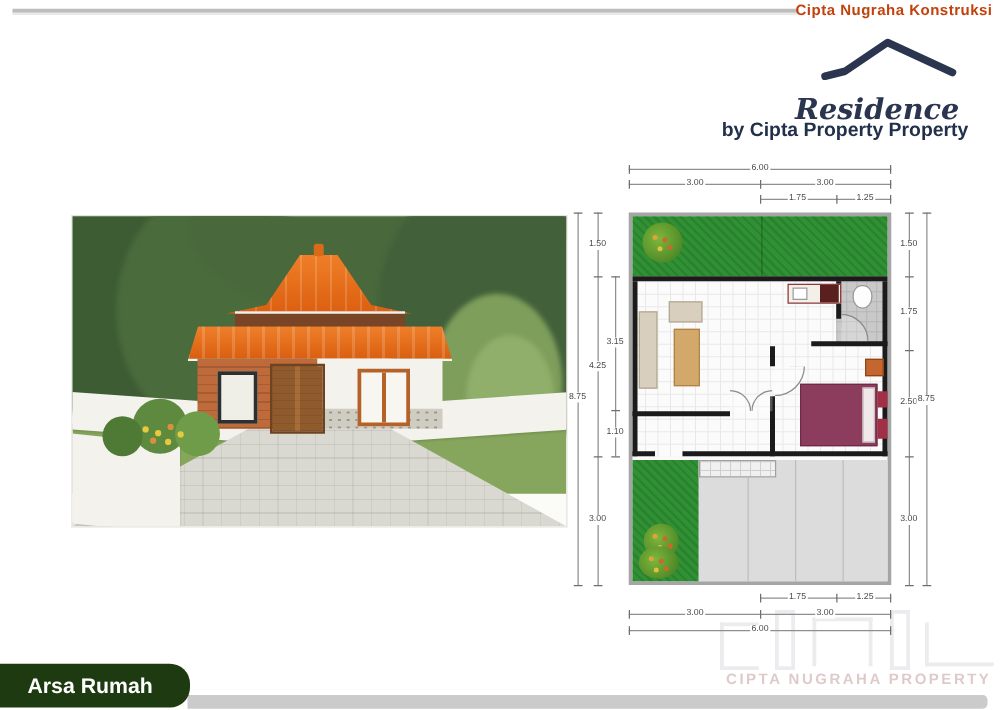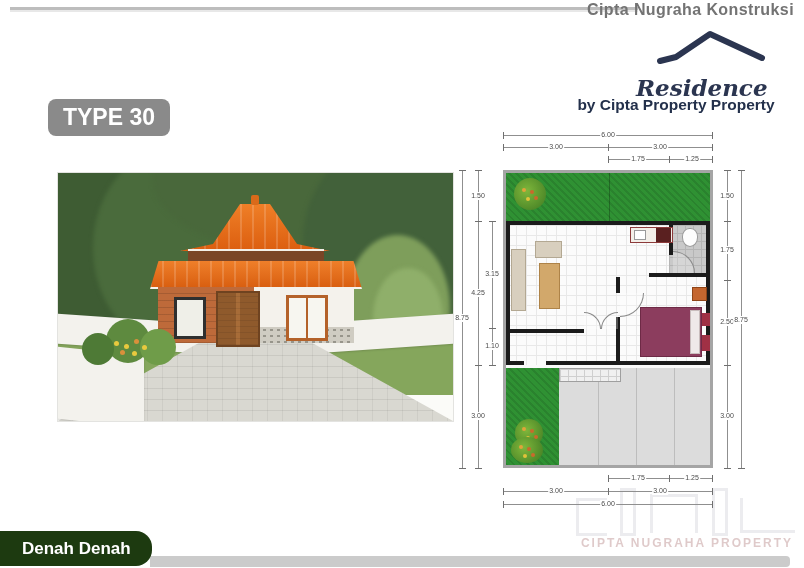--- a/index.html
+++ b/index.html
@@ -2,21 +2,21 @@
 <html><head>
 <meta charset="utf-8">
 <style>
   html,body{margin:0;padding:0;background:#ffffff;}
   #stage{position:relative;width:804px;height:568px;background:#ffffff;overflow:hidden;
          font-family:"Liberation Sans", sans-serif;}
   .abs{position:absolute;}
 
   
   .top-rule{left:10px;top:7px;width:628px;height:3px;background:#BDBDBD;box-shadow:0 2px 0 #E8E8E8;}
-  .company-top{right:10px;top:1px;font-size:16px;font-weight:700;letter-spacing:.4px;color:#737373;}
+  .company-top{right:10px;top:1px;font-size:12px;font-weight:700;letter-spacing:.4px;color:#c2410c;}
   .badge-konsep{left:38px;top:52px;width:247px;height:41px;background:#E56E28;border-radius:22px;
     display:flex;align-items:center;justify-content:center;color:#fff;font-weight:800;font-size:24px;letter-spacing:.5px;}
   .badge-type{left:48px;top:99px;width:122px;height:37px;background:#8A8A8A;border-radius:8px;
     display:flex;align-items:center;justify-content:center;color:#fff;font-weight:800;font-size:23px;}
 
   
   .logo{left:558px;top:28px;width:238px;height:90px;}
   .logo .roof{position:absolute;left:98px;top:0px;}
   .logo .l1{position:absolute;left:26px;top:12px;font-family:"DejaVu Serif",serif;font-style:italic;
     font-weight:700;font-size:36px;color:#2B3550;}
@@ -104,21 +104,20 @@
   .footer-banner{left:0;top:531px;width:152px;height:35px;background:#1D3A10;border-radius:0 16px 16px 0;
     display:flex;align-items:center;color:#fff;font-weight:800;font-size:17px;padding-left:22px;box-sizing:border-box;z-index:5;}
 </style>
 </head>
 <body>
 
 <div id="stage">
 
   <div class="abs top-rule"></div>
   <div class="abs company-top">Cipta Nugraha Konstruksi</div>
-  <div class="abs badge-type">TYPE 30</div>
 
   <div class="abs logo">
     <svg class="roof" width="112" height="40" viewBox="0 0 112 40">
       <path d="M4 33 L20 29 L54 6 L106 30" fill="none" stroke="#2B3550" stroke-width="6" stroke-linecap="round" stroke-linejoin="round"></path>
     </svg>
     <div class="l2">Residence</div>
   </div>
   <div class="abs byline">by Cipta Property Property</div>
 
   <div class="abs photo">
@@ -271,16 +270,16 @@
     <div class="wm-block" style="left:4px;top:10px;width:28px;height:32px;border-right:none;"></div>
     <div class="wm-block" style="left:48px;top:0px;width:10px;height:42px;"></div>
     <div class="wm-block" style="left:78px;top:6px;width:42px;height:36px;border-bottom:none;"></div>
     <div class="wm-block" style="left:140px;top:0px;width:10px;height:42px;"></div>
     <div class="wm-block" style="left:168px;top:10px;width:52px;height:32px;border-top:none;border-right:none;"></div>
     <div class="wm-text">CIPTA NUGRAHA PROPERTY</div>
   </div>
 
   <div class="abs footer-bar"></div>
   <div class="abs footer-banner">
-    <span>Denah Denah</span>
+    <span>Arsa Rumah</span>
   </div>
 
 </div>
 
 </body></html>

